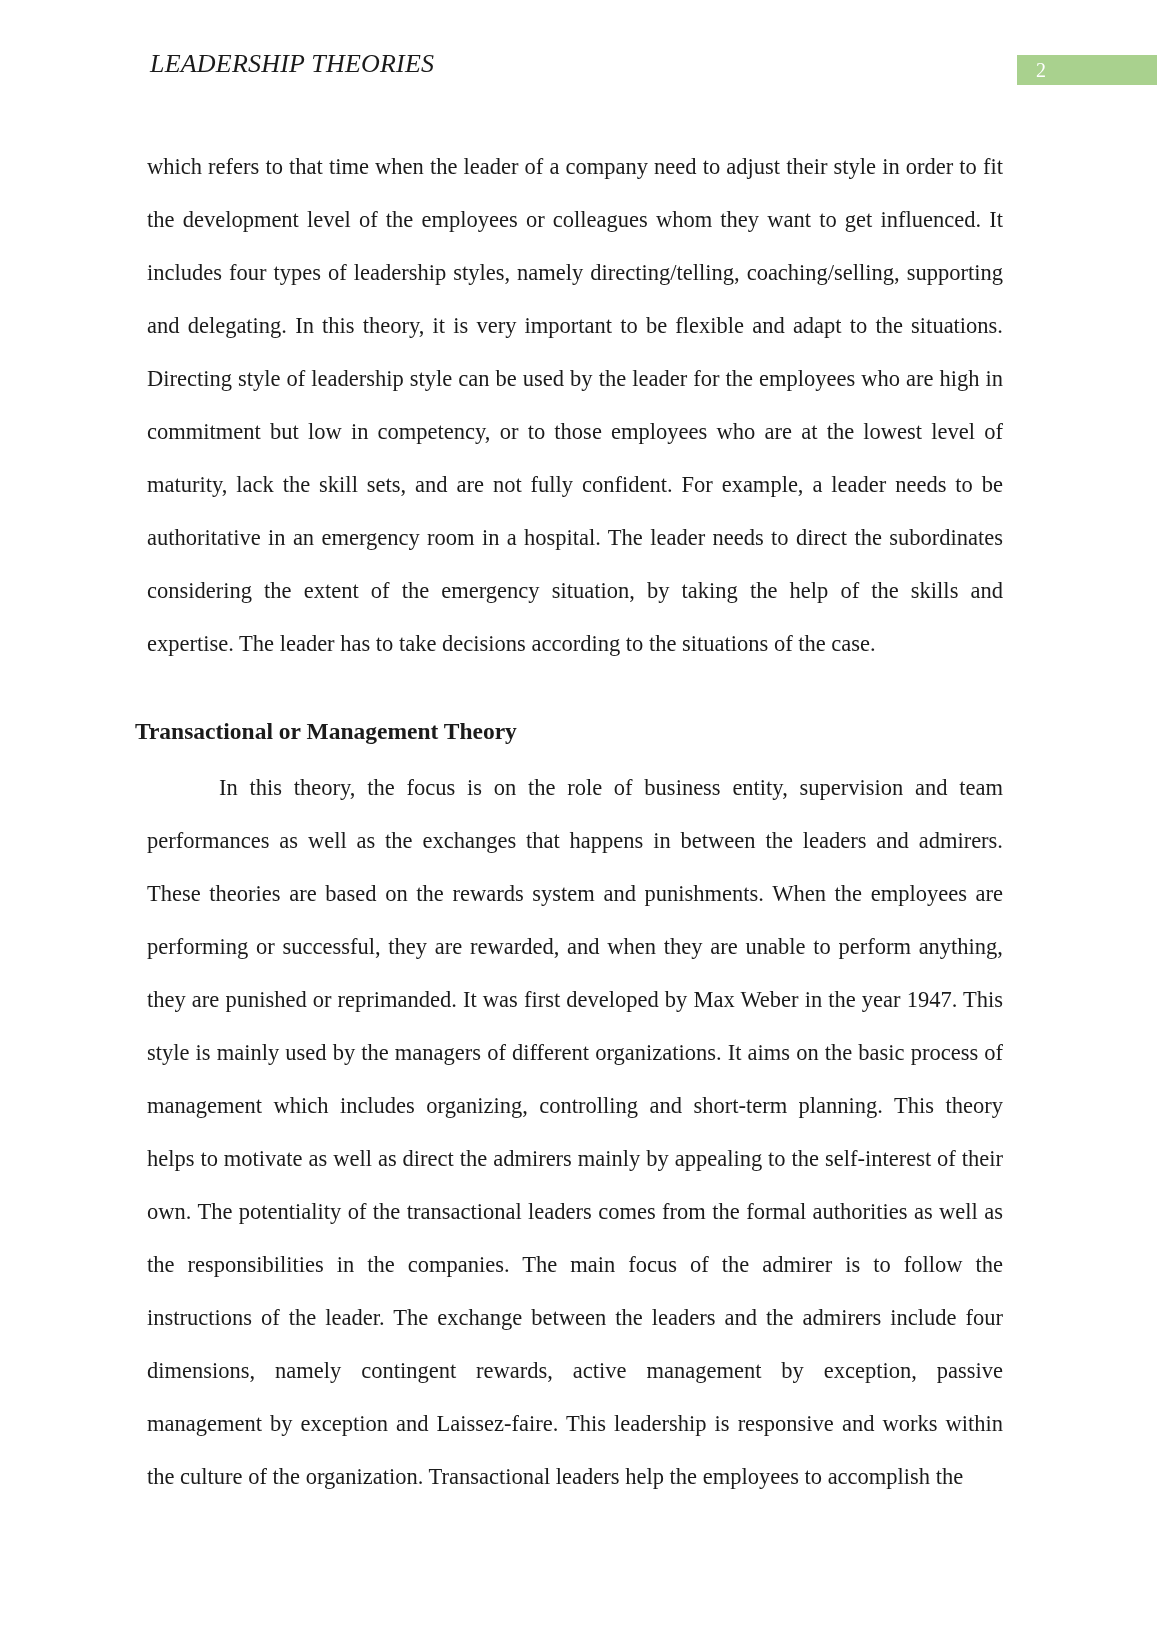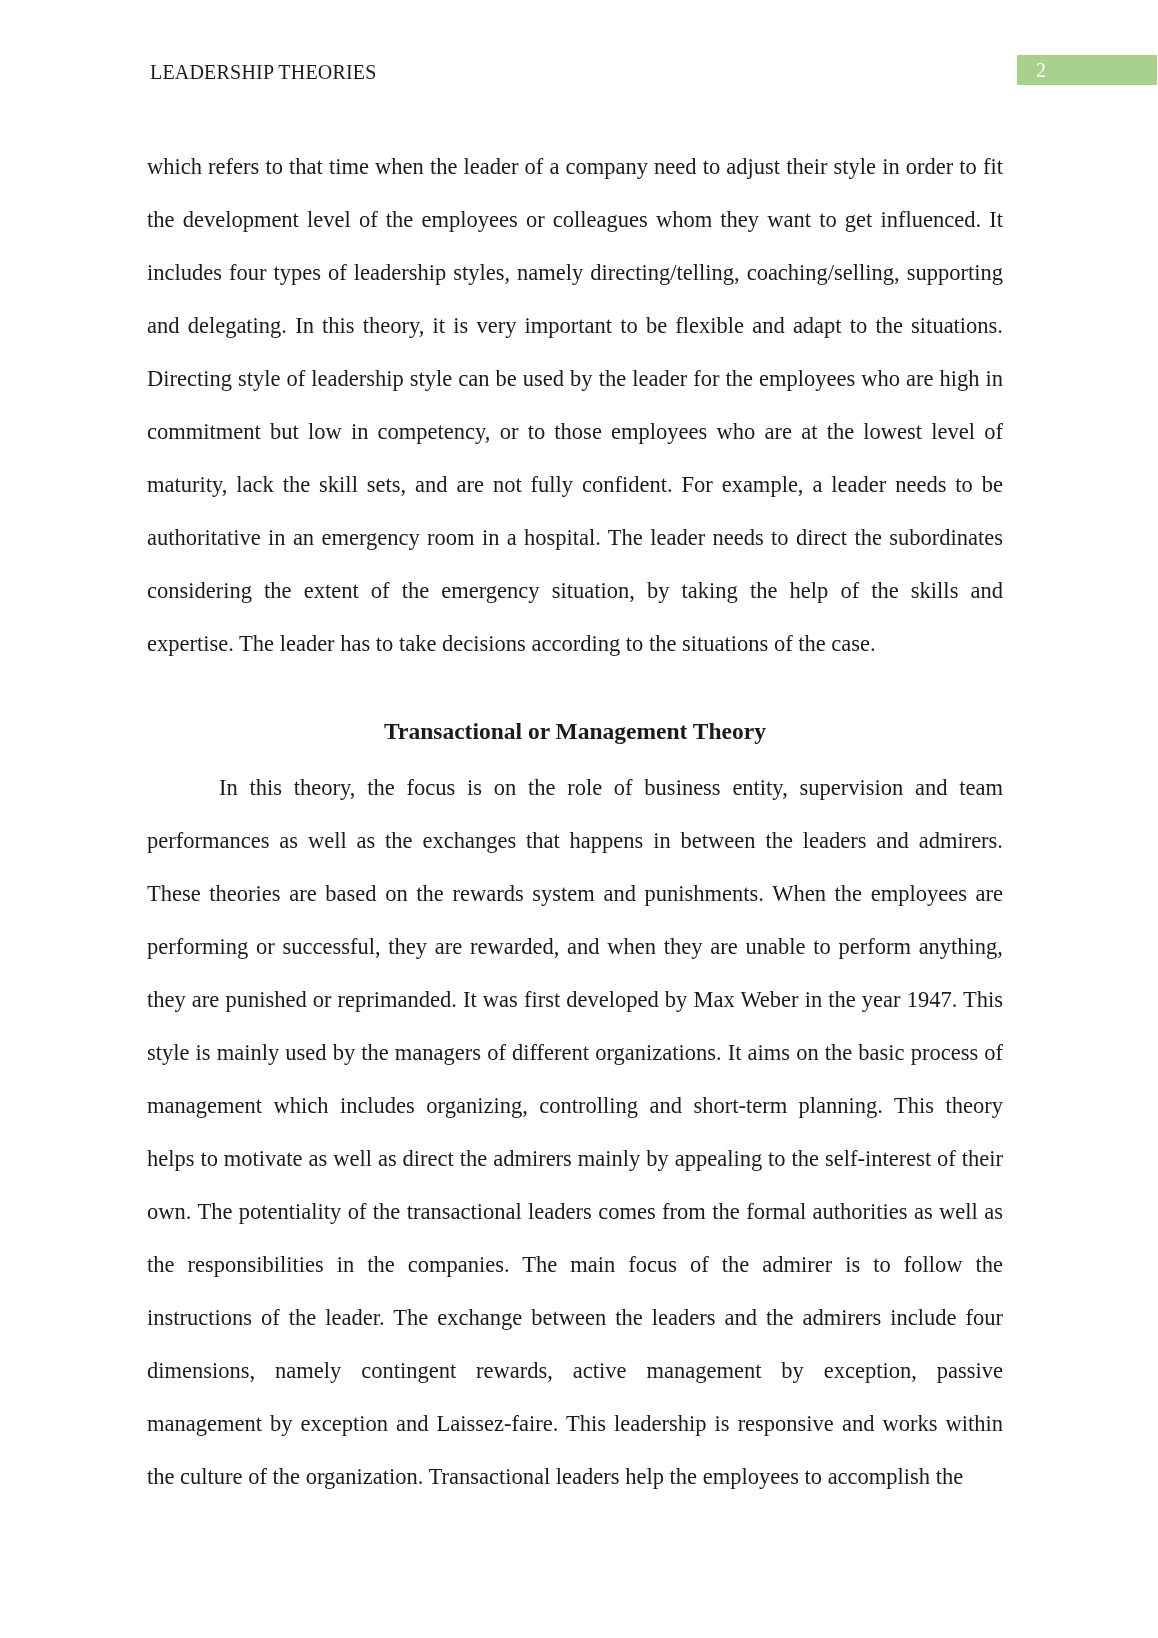--- a/index.html
+++ b/index.html
@@ -17,27 +17,28 @@
     width:1158px;
     height:1638px;
     background:var(--page-bg);
     font-family:"Liberation Serif","DejaVu Serif",serif;
     color:var(--ink);
     overflow:hidden;
   }
   .running-head{
     position:absolute;
     left:150px;
-    top:57px;
+    top:49px;
     height:30px;
     line-height:30px;
-    font-size:20px;
+    font-size:26px;
     letter-spacing:0.2px;
     color:var(--ink);
     white-space:nowrap;
+    font-style:italic;
   }
   .page-number-badge{
     position:absolute;
     left:1017px;
     top:55px;
     width:140px;
     height:30px;
     background:var(--accent);
   }
   .page-number-badge .num{
@@ -59,21 +60,21 @@
   }
   .content p{
     margin:12px;
     padding:0;
   }
   .section-heading{
     margin:43px 0 11px 0;
     font-size:23.5px;
     font-weight:bold;
     line-height:36px;
-    text-align:center;
+    text-align:left;
   }
   .indented{
     text-indent:72px;
   }
 </style>
 </head>
 <body>
 
 <div class="page">
 

